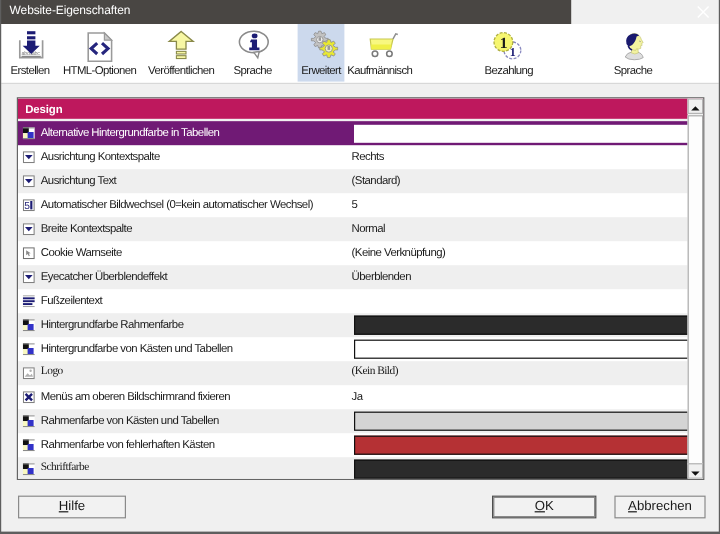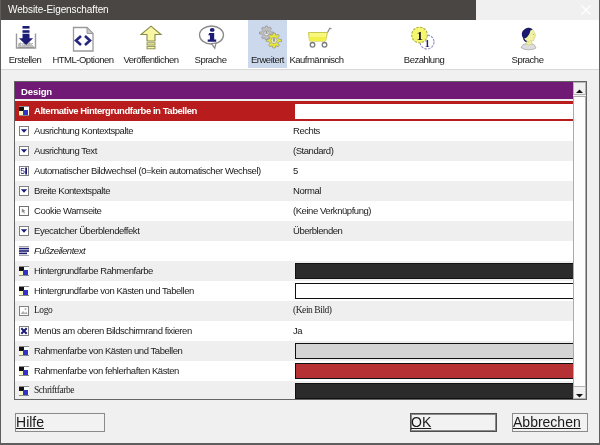--- a/index.html
+++ b/index.html
@@ -15,36 +15,36 @@
 .titlebar { position:absolute; left:0; top:0; width:476px; height:20px; background:#494643; }
 .titlebar .txt { position:absolute; left:8px; top:4px; font-size:10px; color:#ffffff; letter-spacing:-0.1px; }
 
 .toolbar { position:absolute; left:1px; top:20px; width:598px; height:50px; background:#ffffff; border-bottom:1px solid #d8d8d8; }
 .titem { position:absolute; top:0; height:47.5px; text-align:center; }
 .titem .lbl { position:absolute; bottom:3px; left:0; width:100%; font-size:9.5px; letter-spacing:-0.5px; color:#1a1a1a; white-space:nowrap; }
 .titem svg { position:absolute; top:5px; left:50%; margin-left:-14px; }
 .titem.sel { background:#ccd9ed; }
 
 .grid { position:absolute; left:14px; top:81px; width:573px; height:319px; border:1px solid #646464; background:#ffffff; overflow:hidden; }
-.ghead { position:absolute; left:0; top:0; width:571px; height:19px; background:#701a75; border-bottom:2px solid #f0f0f0; }
+.ghead { position:absolute; left:0; top:0; width:571px; height:19px; background:#be185d; border-bottom:2px solid #f0f0f0; }
 .ghead span { position:absolute; left:6px; top:3.5px; color:#ffffff; font-size:9.5px; font-weight:bold; letter-spacing:-0.1px; }
 .row { position:absolute; left:0; width:559px; height:20px; font-size:9.5px; letter-spacing:-0.45px; color:#1a1a1a; }
 .row.alt { background:#efefef; }
-.row.sel { background:#b91c1c; color:#ffffff; width:559px;font-weight:bold; }
+.row.sel { background:#701a75; color:#ffffff; width:559px; }
 .row .ic { position:absolute; left:4px; top:5px; width:10px; height:10px; }
 .row .lab { position:absolute; left:19px; top:3.5px; white-space:nowrap; }
 .row .val { position:absolute; left:278px; top:3.5px; white-space:nowrap; }
 .swatch { position:absolute; left:280px; top:2px; width:279px; height:16px; border:1px solid #111111; }
 .editbox { position:absolute; left:280px; top:3px; width:279px; height:14.5px; background:#ffffff; }
 
 .sbar { position:absolute; right:0; top:0; width:13px; height:317px; background:#f2f2f2; }
 .sbtn { position:absolute; left:0; width:13px; height:13px; background:#f0f0f0; border:1px solid #b4b4b4; text-align:center; }
 .sthumb { position:absolute; left:0; top:14px; width:13px; height:291px; background:#fdfdfd; border:1px solid #ababab; }
 
-.btn { position:absolute; height:19px; background:#f2f2f2; border:1px solid #8a8a8a; font-size:14px; color:#1a1a1a; line-height:17px;text-decoration:underline; }
+.btn { position:absolute; height:19px; background:#f2f2f2; border:1px solid #8a8a8a; font-size:11px; color:#1a1a1a; text-align:center; line-height:17px; }
 .btn u { text-decoration:underline; }
 .btn.def { border:1px solid #4e4e4e; box-shadow: inset 0 0 0 1px #8a8a8a; }
 </style>
 </head>
 <body>
 <div class="titlebar">
     <span class="txt">Website-Eigenschaften</span>
     <svg class="closex" width="12" height="12" viewBox="0 0 12 12" style="position:absolute; left:580px; top:4px;">
       <path d="M1.5 1.5 L10.5 10.5 M10.5 1.5 L1.5 10.5" stroke="#ffffff" stroke-width="1.2"></path>
     </svg>
@@ -197,21 +197,21 @@
       <span class="val">(Keine Verknüpfung)</span>
   </div>
   <div class="row alt" style="top:139px;">
     <svg class="ic" viewBox="0 0 10 10">
         <rect x="0.5" y="0.5" width="9" height="9" fill="#ffffff" stroke="#808080"></rect>
         <path d="M1.8 3.2 h6.4 l-3.2 3.6 z" fill="#1c1c74"></path>
       </svg>
     <span class="lab">Eyecatcher Überblendeffekt</span>
       <span class="val">Überblenden</span>
   </div>
-  <div class="row" style="top:159px;font-style:italic;">
+  <div class="row" style="top:159px;">
     <svg class="ic" viewBox="0 0 10 10">
         <rect x="0" y="0" width="10" height="0.9" fill="#9a9a9a"></rect>
         <rect x="0" y="1.8" width="10" height="1.6" fill="#1c1c74"></rect>
         <rect x="0" y="4.2" width="10" height="1.6" fill="#1c1c74"></rect>
         <rect x="0" y="6.6" width="8" height="1.6" fill="#1c1c74"></rect>
         <rect x="0" y="9.1" width="10" height="0.9" fill="#9a9a9a"></rect>
       </svg>
     <span class="lab">Fußzeilentext</span>
   </div>
   <div class="row alt" style="top:179px;">

